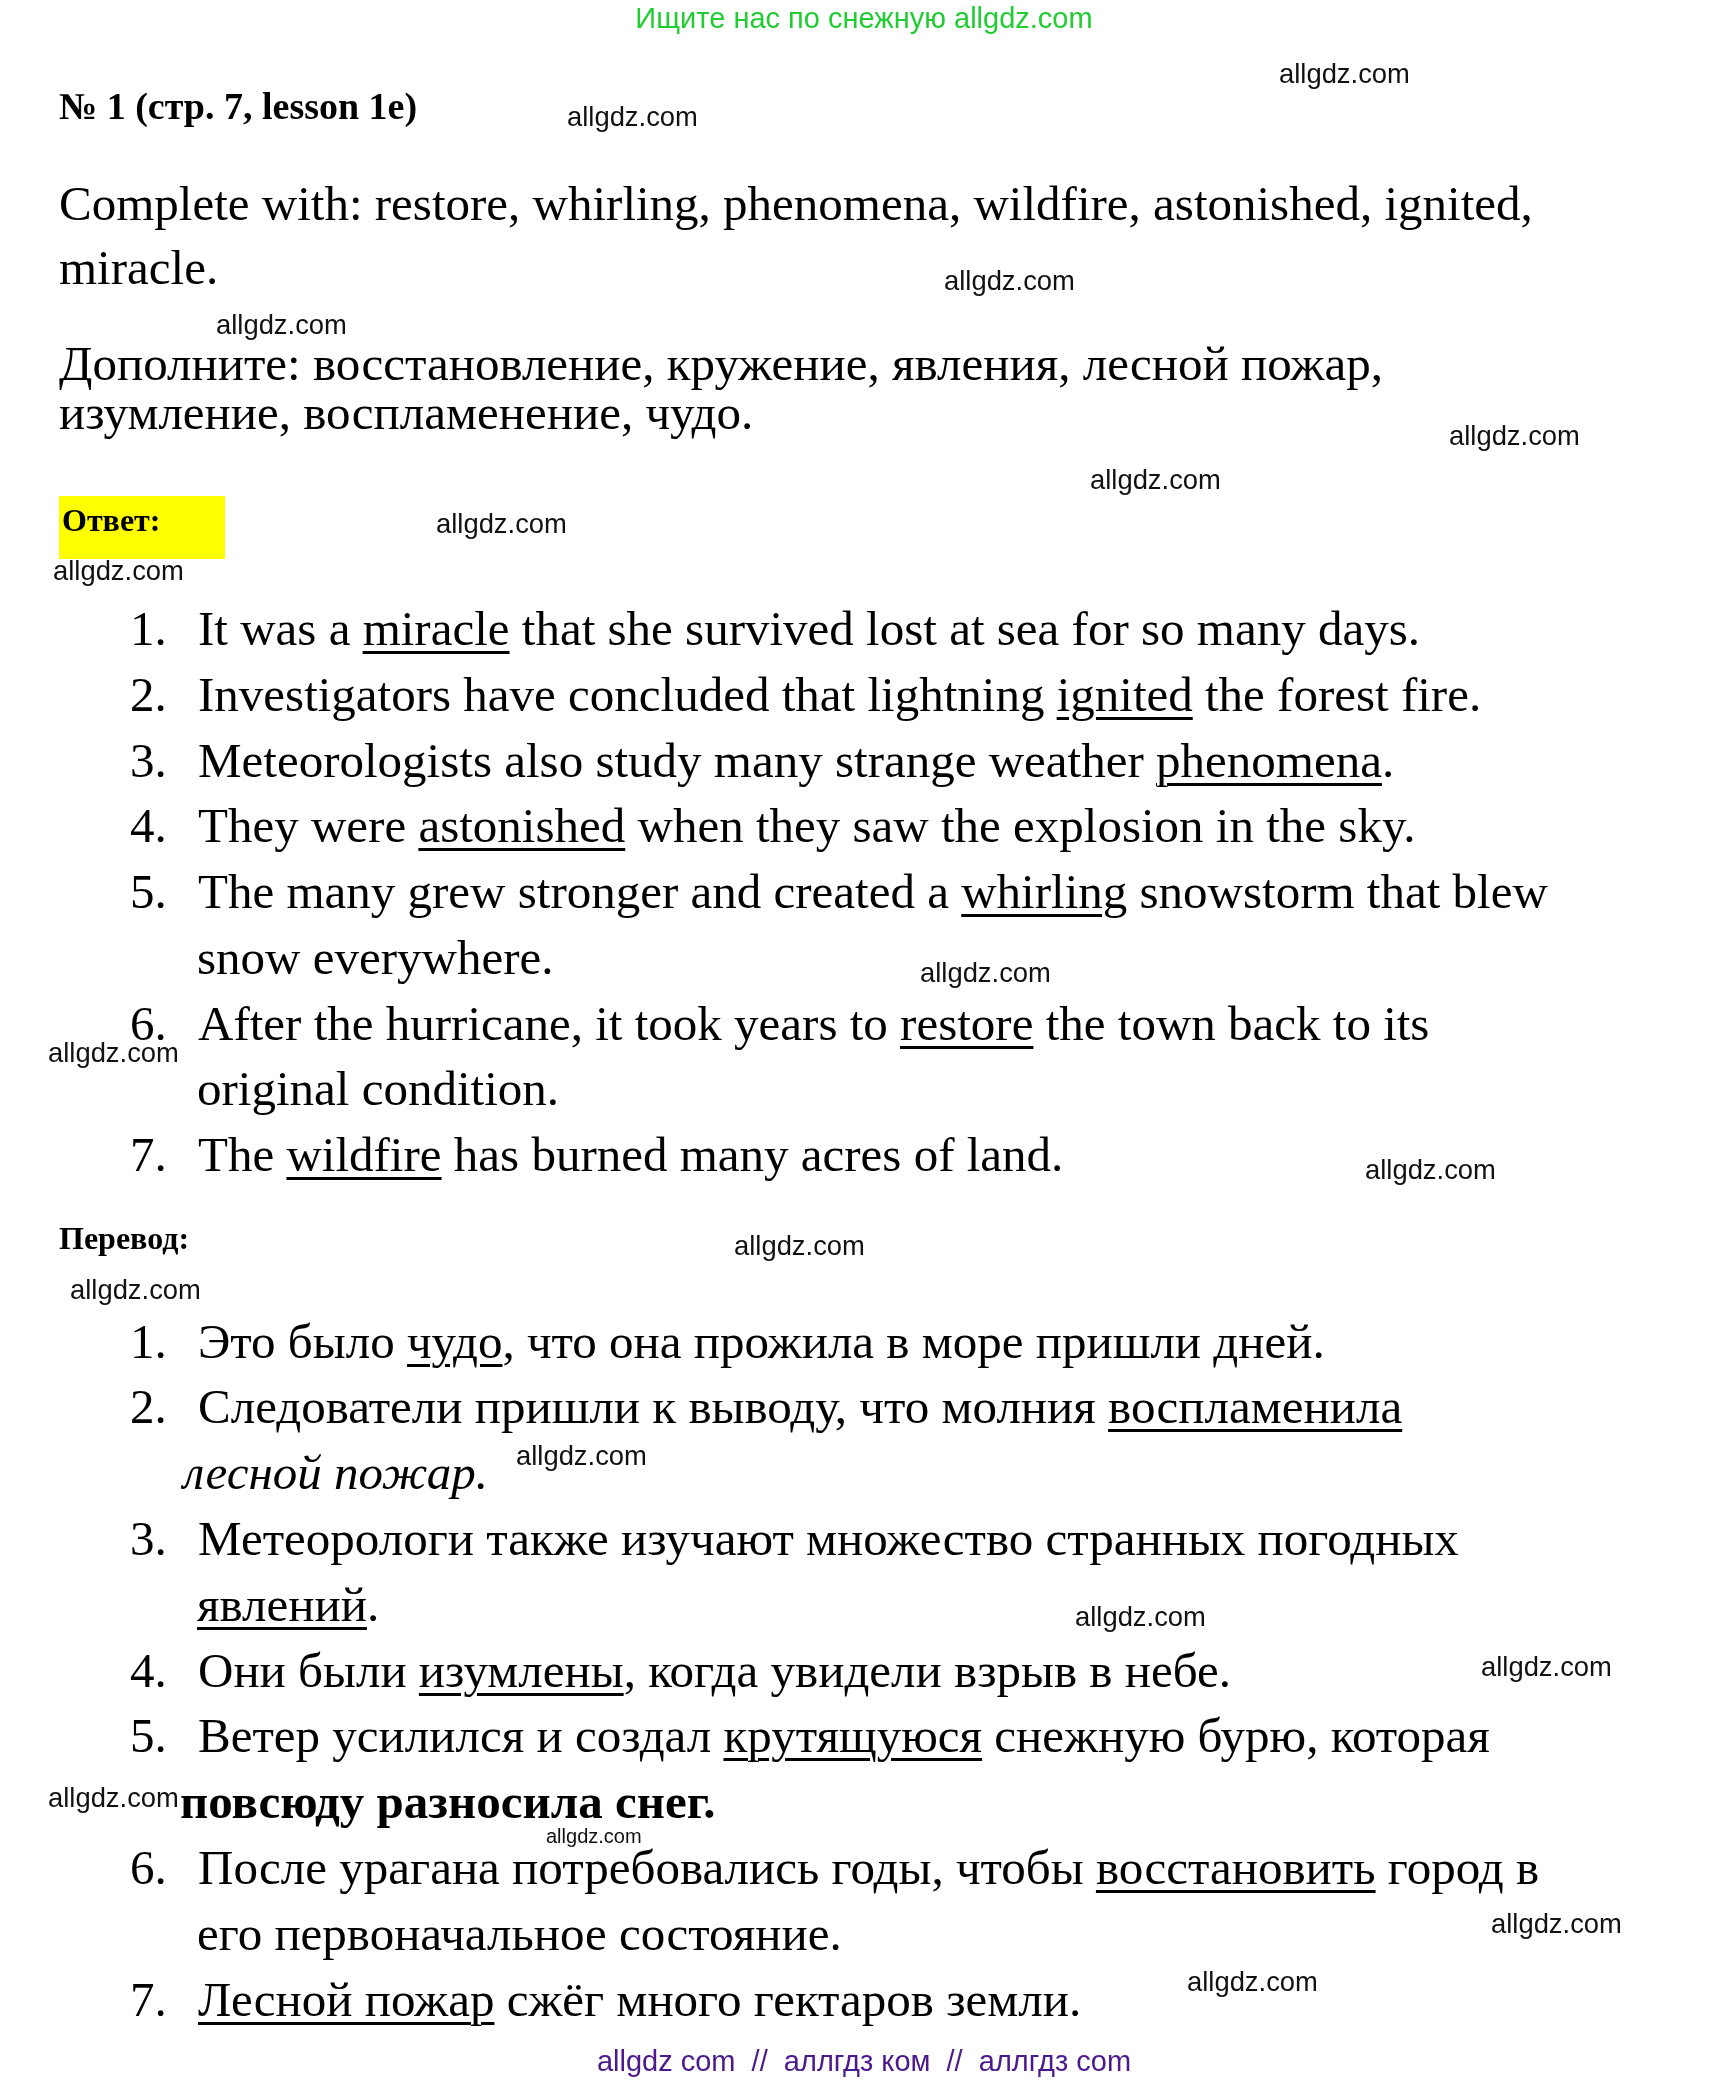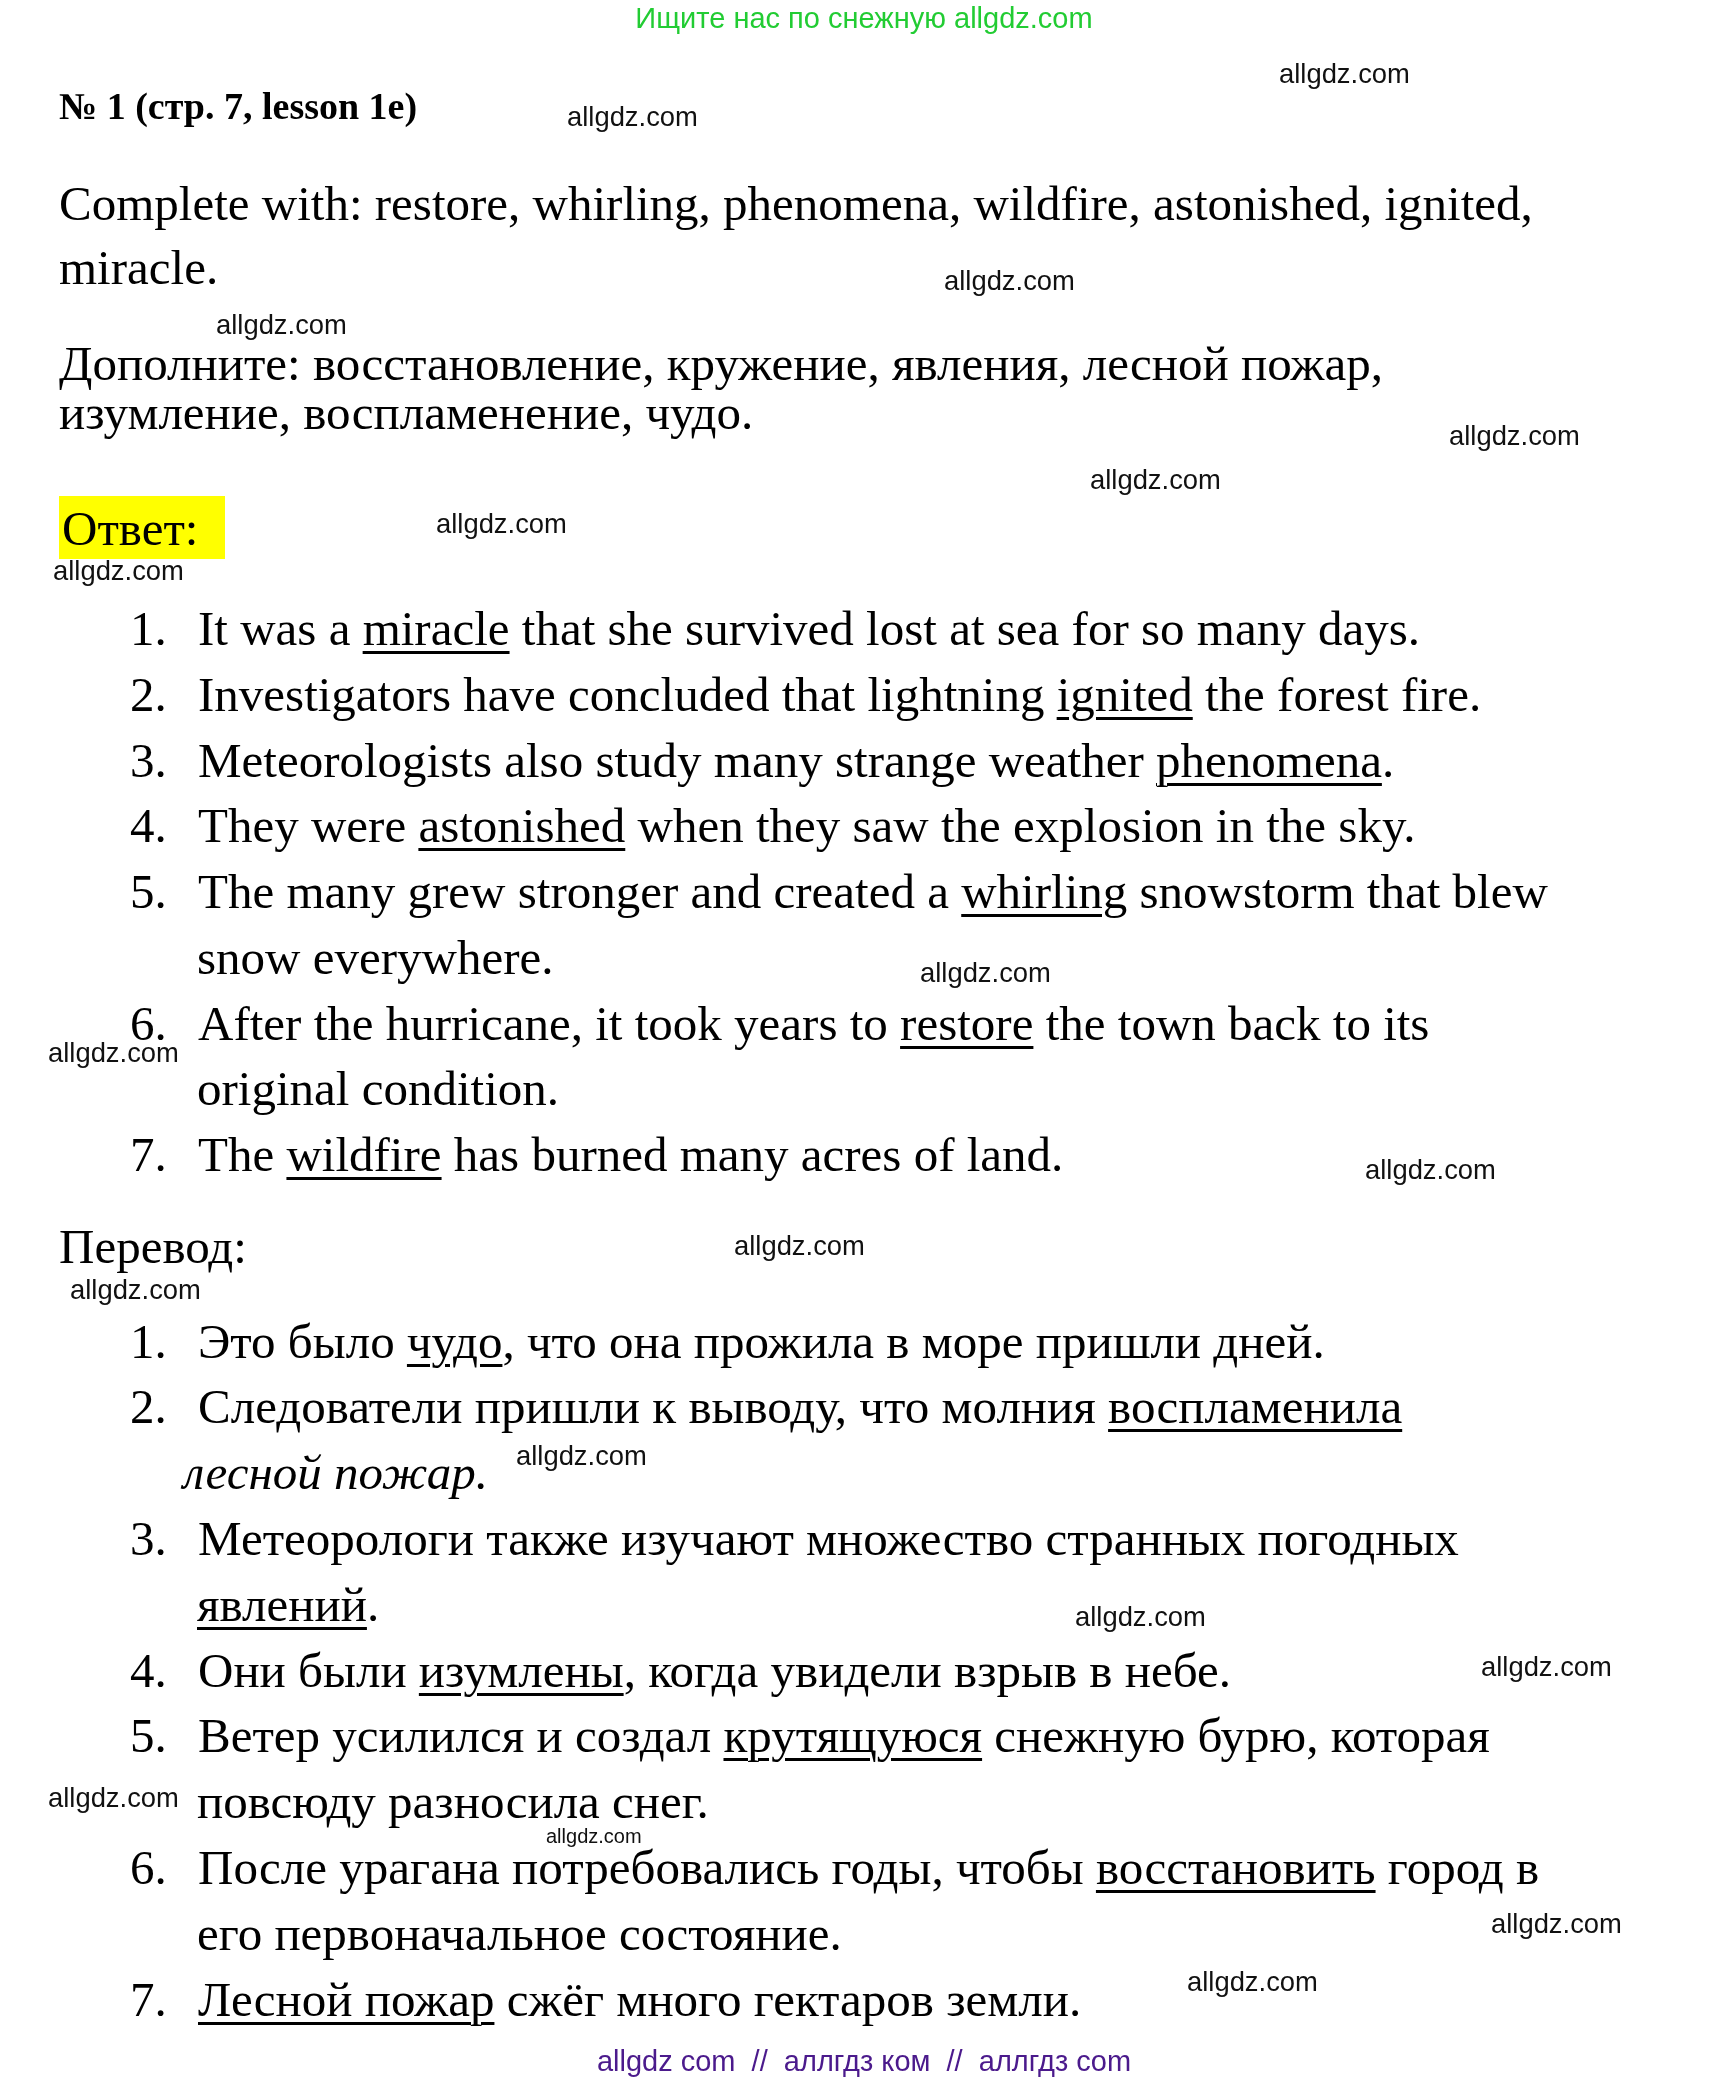--- a/index.html
+++ b/index.html
@@ -5,21 +5,21 @@
   html, body { margin:0; padding:0; background:#ffffff; }
   body { width:1728px; height:2100px; position:relative; overflow:hidden; }
   .abs { position:absolute; white-space:nowrap; }
   .serif { font-family:"Liberation Serif", "DejaVu Serif", serif; color:#000; }
   .sans { font-family:"Liberation Sans", "DejaVu Sans", sans-serif; }
   .header-green { left:0; width:1728px; text-align:center; top:1.8px; font-size:29px; color:#22cc33; }
   .wm { font-family:"Liberation Sans", "DejaVu Sans", sans-serif; font-size:27.4px; color:#111; line-height:1; }
   .wm.small { font-size:20px; }
   .title { font-weight:bold; font-size:38px; line-height:1; }
   .para { font-size:49px; line-height:1; }
-  .heading { font-weight:normal; font-size:49px; line-height:1; }
+  .heading { font-weight:bold; font-size:32px; line-height:1; }
   .answer-box { background:#ffff00; }
   .num { position:absolute; }
   u { text-decoration:underline; text-decoration-thickness:2.7px; text-underline-offset:5.5px; }
   .footer { left:0; width:1728px; text-align:center; font-size:29px; color:#4b1a8c; top:2045px; }
 </style>
 </head>
 <body>
 
 <div class="abs sans header-green">Ищите нас по снежную allgdz.com</div>
 
@@ -84,21 +84,21 @@
   </div>
   <div class="abs serif para" style="left:197px; top:1580px;"><u>явлений</u><span>.</span></div>
   <div class="abs serif para" style="left:130px; top:1646px;">
     <span class="num" style="left:0;">4.</span>
     <span style="padding-left:68px;margin-top:48px;"><span>Они были </span><u>изумлены</u><span>, когда увидели взрыв в небе.</span></span>
   </div>
   <div class="abs serif para" style="left:130px; top:1711px;">
     <span class="num" style="left:0;">5.</span>
     <span style="padding-left:68px;"><span>Ветер усилился и создал </span><u>крутящуюся</u><span> снежную бурю, которая</span></span>
   </div>
-  <div class="abs serif para" style="left:197px; top:1777px;">повсюду разносила снег.</div>
+  <div class="abs serif para" style="left:180px; top:1777px;font-weight:bold;">повсюду разносила снег.</div>
   <div class="abs serif para" style="left:130px; top:1843px;">
     <span class="num" style="left:0;">6.</span>
     <span style="padding-left:68px;"><span>После урагана потребовались годы, чтобы </span><u>восстановить</u><span> город в</span></span>
   </div>
   <div class="abs serif para" style="left:197px; top:1909px;">его первоначальное состояние.</div>
   <div class="abs serif para" style="left:130px; top:1975px;">
     <span class="num" style="left:0;">7.</span>
     <span style="padding-left:68px;"><u>Лесной пожар</u><span> сжёг много гектаров земли.</span></span>
   </div>
 </div>

